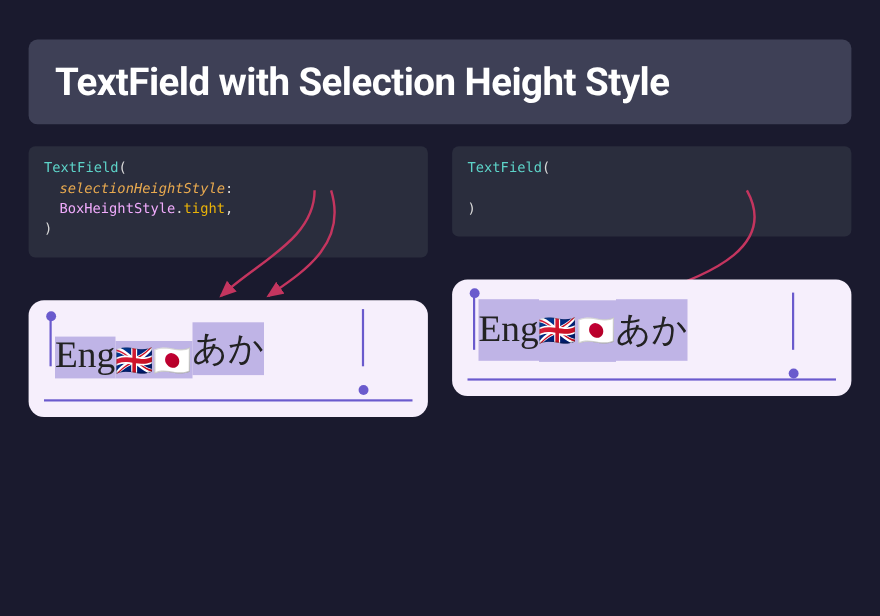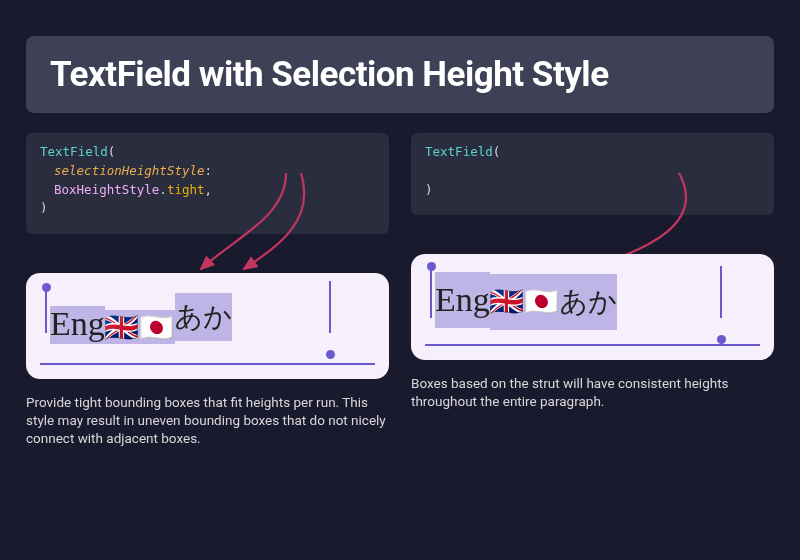--- a/index.html
+++ b/index.html
@@ -78,21 +78,21 @@
 }
 .seg .hl {
   position: absolute;
   left: 0; right: 0;
   background: #bfb4e6;
   z-index: 0;
 }
 .seg .txt { position: relative; z-index: 1; }
 .eng-txt { font-size: 34px; font-family: Georgia, serif; }
 .flag { font-size: 28px; }
-.jp-txt { font-size: 28px; }
+.jp-txt { font-size: 32px; }
 .baseline-rule {
   position: absolute;
   left: 14px; right: 14px;
   bottom: 14px;
   height: 2px;
   background: #6a5acd;
 }
 .caption {
   color: #d8d8d8;
   font-size: 13.5px;
@@ -150,21 +150,20 @@
           <span class="hl" style="top:2px; bottom:2px;"></span>
           <span class="txt jp-txt">あか</span>
         </span>
       </div>
 
       <div class="cursor-bar" style="top:8px; right:58px; height:52px;"></div>
       <div class="cursor-dot" style="bottom:20px; right:54px;"></div>
       <div class="baseline-rule"></div>
     </div>
 
-    <p class="caption">Provide tight bounding boxes that fit heights per run. This style may result in uneven bounding boxes that do not nicely connect with adjacent boxes.</p>
   </div>
 
   <div class="col">
     <div class="code-block">
       <span class="tk-class">TextField</span><span class="tk-punc">(</span><br>
       <br>
       <span class="tk-punc">)</span>
     </div>
 
     <svg class="arrow" style="top:34px; left:0; width:100%; height:120px;">
@@ -193,16 +192,15 @@
           <span class="hl" style="top:0; bottom:0;"></span>
           <span class="txt jp-txt">あか</span>
         </span>
       </div>
 
       <div class="cursor-bar" style="top:12px; right:52px; height:52px;"></div>
       <div class="cursor-dot" style="bottom:16px; right:48px;"></div>
       <div class="baseline-rule"></div>
     </div>
 
-    <p class="caption">Boxes based on the strut will have consistent heights throughout the entire paragraph.</p>
   </div>
 
 </div>
 
 </body></html>

